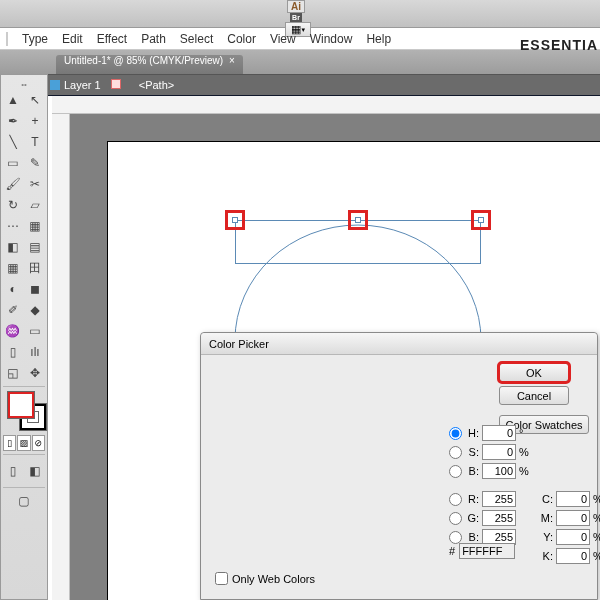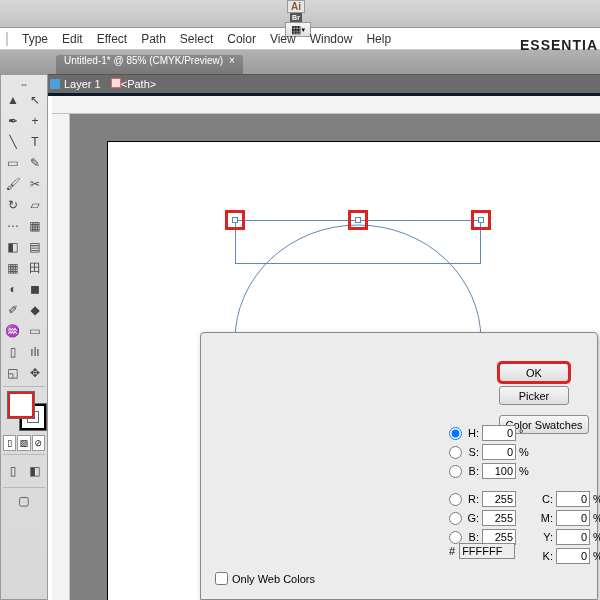--- a/index.html
+++ b/index.html
@@ -13,26 +13,26 @@
 
 .menu { height: 22px; background: #fff; border-bottom: 1px solid #c9c9c9; display: flex; align-items: center; padding: 0 6px; gap: 14px;}
 .menu span { font-size: 12px; color: #333; cursor: default;}
 .menu .mlab { pointer-events:auto;}
 .menu .sep { width: 2px; height: 14px; background: #ccc; margin-left: 0; }
 
 .tabbar { height: 24px; background: linear-gradient(#b2b2b2,#9c9c9c); display:flex;align-items:flex-end;padding-left:56px;}
 .tab { height:19px;background:linear-gradient(#8a8a8a,#787878);color:#fff;font-size:10px;display:flex;align-items:flex-start;padding:0 8px;border-radius:3px 3px 0 0;gap:6px;}
 .tab .x { font-size:10px;color:#fff;}
 
-.layerbar { height: 22px; background: #6b6b6b; display: flex; align-items: center; padding: 0 6px; gap: 6px; border-top:1px solid #555;border-bottom:3px solid #0f172a;}
+.layerbar { height: 22px; background: #6b6b6b; display: flex; align-items: center; padding: 0 6px; gap: 6px; border-top:1px solid #555;border-bottom:1px solid #0f172a;}
 .nav { display:flex;gap:2px;}
 .nav div { width:18px;height:16px;background:linear-gradient(#868686,#6a6a6a);border:1px solid #555;border-radius:2px;display:flex;align-items:center;justify-content:center;color:#ddd;font-size:10px;}
 .llabel { color:#fff;font-size:11px;display:flex;align-items:center;gap:4px;}
 .llabel .sq { width:10px;height:10px;background:#4aa0d8;}
-.plabel { display:flex;align-items:flex-start;gap:0;color:#fff;font-size:11px;margin-left:4px;}
+.plabel { display:flex;align-items:flex-start;gap:18px;color:#fff;font-size:11px;margin-left:4px;}
 .plabel .sq { width:10px;height:10px;border:1px solid #d66;background:#fdd;}
 
 .workspace { position:absolute; top:96px; left:0; right:0; bottom:0;}
 .ruler-h { position:absolute;top:0;left:52px;right:0;height:18px;background:#f3f3f3;border-bottom:1px solid #c2c2c2;}
 .ruler-v { position:absolute;top:0;left:52px;width:18px;bottom:0;background:#f3f3f3;border-right:1px solid #c2c2c2;}
 .docarea { position:absolute;top:18px;left:70px;right:0;bottom:0;background:#808080;}
 .canvas { position:absolute;top:28px;left:38px;right:0;bottom:0;background:#fff;box-shadow:0 0 0 1px #000;}
 
 .toolstrip { position:absolute;top:74px;left:0;width:48px;bottom:0;background:linear-gradient(#e6e6e6,#d8d8d8);border:1px solid #9a9a9a;display:flex;flex-direction:column;padding:4px 2px;gap:1px;z-index:5;}
 .toolrow { display:flex;gap:2px;height:20px;}
@@ -230,24 +230,25 @@
     <div class="anchor" style="left:121px;top:-2px;">
         <div class="inner"></div>
       </div>
     <div class="anchor" style="right:-2px;top:-2px;">
         <div class="inner"></div>
       </div>
   </div>
 </div>
 
 <div class="picker">
+  <div class="pt">Color Picker</div>
 
   <div class="btns">
     <button class="ok">OK</button>
-    <button>Picker</button>
+    <button>Cancel</button>
     <button style="width:90px;margin-top:6px;">Color Swatches</button>
   </div>
 
   <div class="fields">
     <div class="col">
       <div class="fld">
           <input type="radio" checked="" style="">
           <span class="lab">H:</span>
           <input class="val" value="0" style="">
           <span class="u">°</span>

